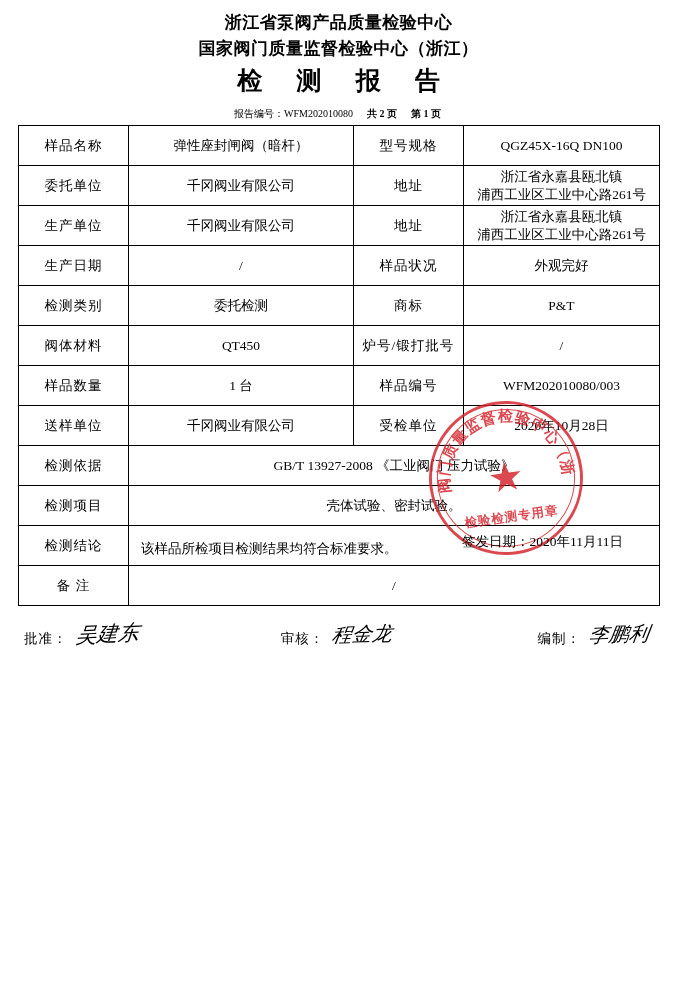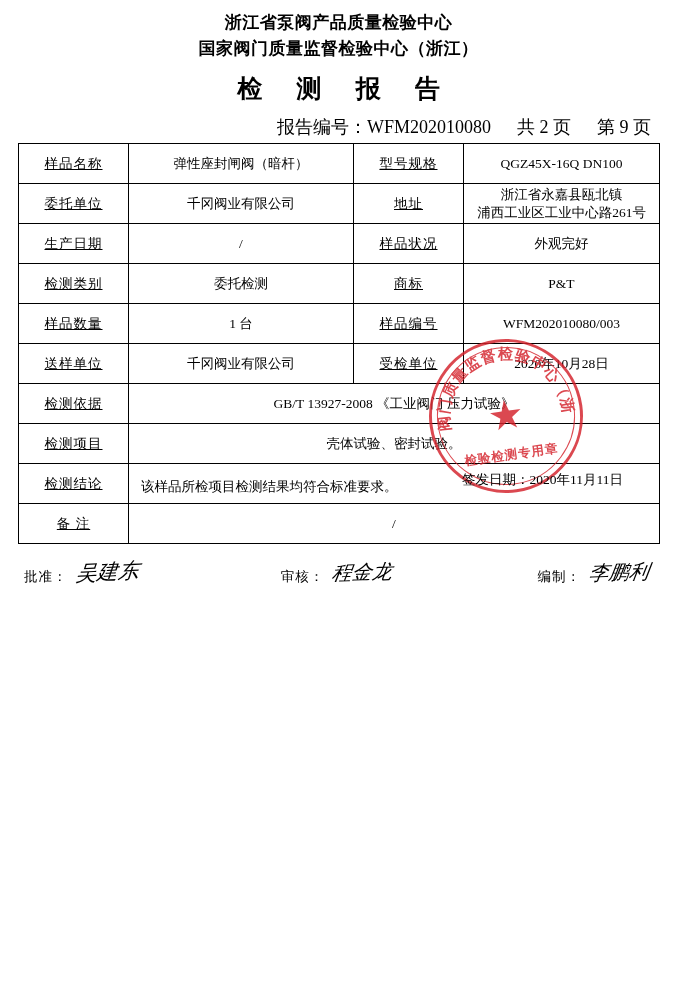--- a/index.html
+++ b/index.html
@@ -34,47 +34,46 @@
     font-weight: bold;
     font-size: 17px;
     line-height: 26px;
     letter-spacing: 0.5px;
   }
   .bigtitle {
     text-align: center;
     font-weight: bold;
     font-size: 25px;
     letter-spacing: 14px;
-    margin-top: 10px;
+    margin-top: 2px;
     margin-bottom: 10px;
     padding-left: 14px;
   }
   .metarow {
     display: flex;
-    justify-content: flex-end;
-    font-size: 18px;
+    justify-content: center;
+    font-size: 10px;
     padding: 0 8px 4px 6px;
   }
-  .metarow .right span { margin-left: 26px; }
+  .metarow .right span { margin-left: 14px; font-weight: bold; }
   table.main {
     border-collapse: collapse;
     width: 641px;
     table-layout: fixed;
     font-size: 13.5px;
   }
   table.main td {
     border: 1px solid #000;
     padding: 0;
     text-align: center;
     vertical-align: middle;
     height: 39px;
   }
   td.lbl {
     letter-spacing: 1px;
-    text-decoration: underline;
   }
   td.val { }
   .two-line {
     line-height: 18px;
     margin-top: 48px;
   }
   td.tall { height: 53px; }
   td.basis { height: 54px; }
   td.items { height: 58px; text-align: left; }
   td.items-v { text-align: left; padding-left: 12px; }
@@ -174,21 +173,21 @@
 
   <div class="hdr">浙江省泵阀产品质量检验中心</div>
   <div class="hdr2">国家阀门质量监督检验中心（浙江）</div>
   <div class="bigtitle">检 测 报 告</div>
 
   <div class="metarow">
     <div class="left">
       <span>报告编号：</span><span>WFM202010080</span>
     </div>
     <div class="right">
-      <span>共 2 页</span><span>第 9 页</span>
+      <span>共 2 页</span><span>第 1 页</span>
     </div>
   </div>
 
   <table class="main">
     <colgroup>
       <col style="width:110px">
       <col style="width:225px">
       <col style="width:110px">
       <col style="width:196px">
     </colgroup>
@@ -202,30 +201,45 @@
       <tr>
         <td class="lbl tall">委托单位</td>
         <td class="val tall">千冈阀业有限公司</td>
         <td class="lbl tall">地址</td>
         <td class="val tall two-line">
           <div>浙江省永嘉县瓯北镇</div>
           <div>浦西工业区工业中心路261号</div>
         </td>
       </tr>
       <tr>
+        <td class="lbl tall">生产单位</td>
+        <td class="val tall">千冈阀业有限公司</td>
+        <td class="lbl tall">地址</td>
+        <td class="val tall two-line">
+          <div>浙江省永嘉县瓯北镇</div>
+          <div>浦西工业区工业中心路261号</div>
+        </td>
+      </tr>
+      <tr>
         <td class="lbl tall">生产日期</td>
         <td class="val tall">/</td>
         <td class="lbl tall">样品状况</td>
         <td class="val tall">外观完好</td>
       </tr>
       <tr>
         <td class="lbl tall">检测类别</td>
         <td class="val tall">委托检测</td>
         <td class="lbl tall">商标</td>
         <td class="val tall">P&amp;T</td>
+      </tr>
+      <tr>
+        <td class="lbl tall">阀体材料</td>
+        <td class="val tall">QT450</td>
+        <td class="lbl tall">炉号/锻打批号</td>
+        <td class="val tall">/</td>
       </tr>
       <tr>
         <td class="lbl tall">样品数量</td>
         <td class="val tall">1  台</td>
         <td class="lbl tall">样品编号</td>
         <td class="val tall">WFM202010080/003</td>
       </tr>
       <tr>
         <td class="lbl tall">送样单位</td>
         <td class="val tall">千冈阀业有限公司</td>

